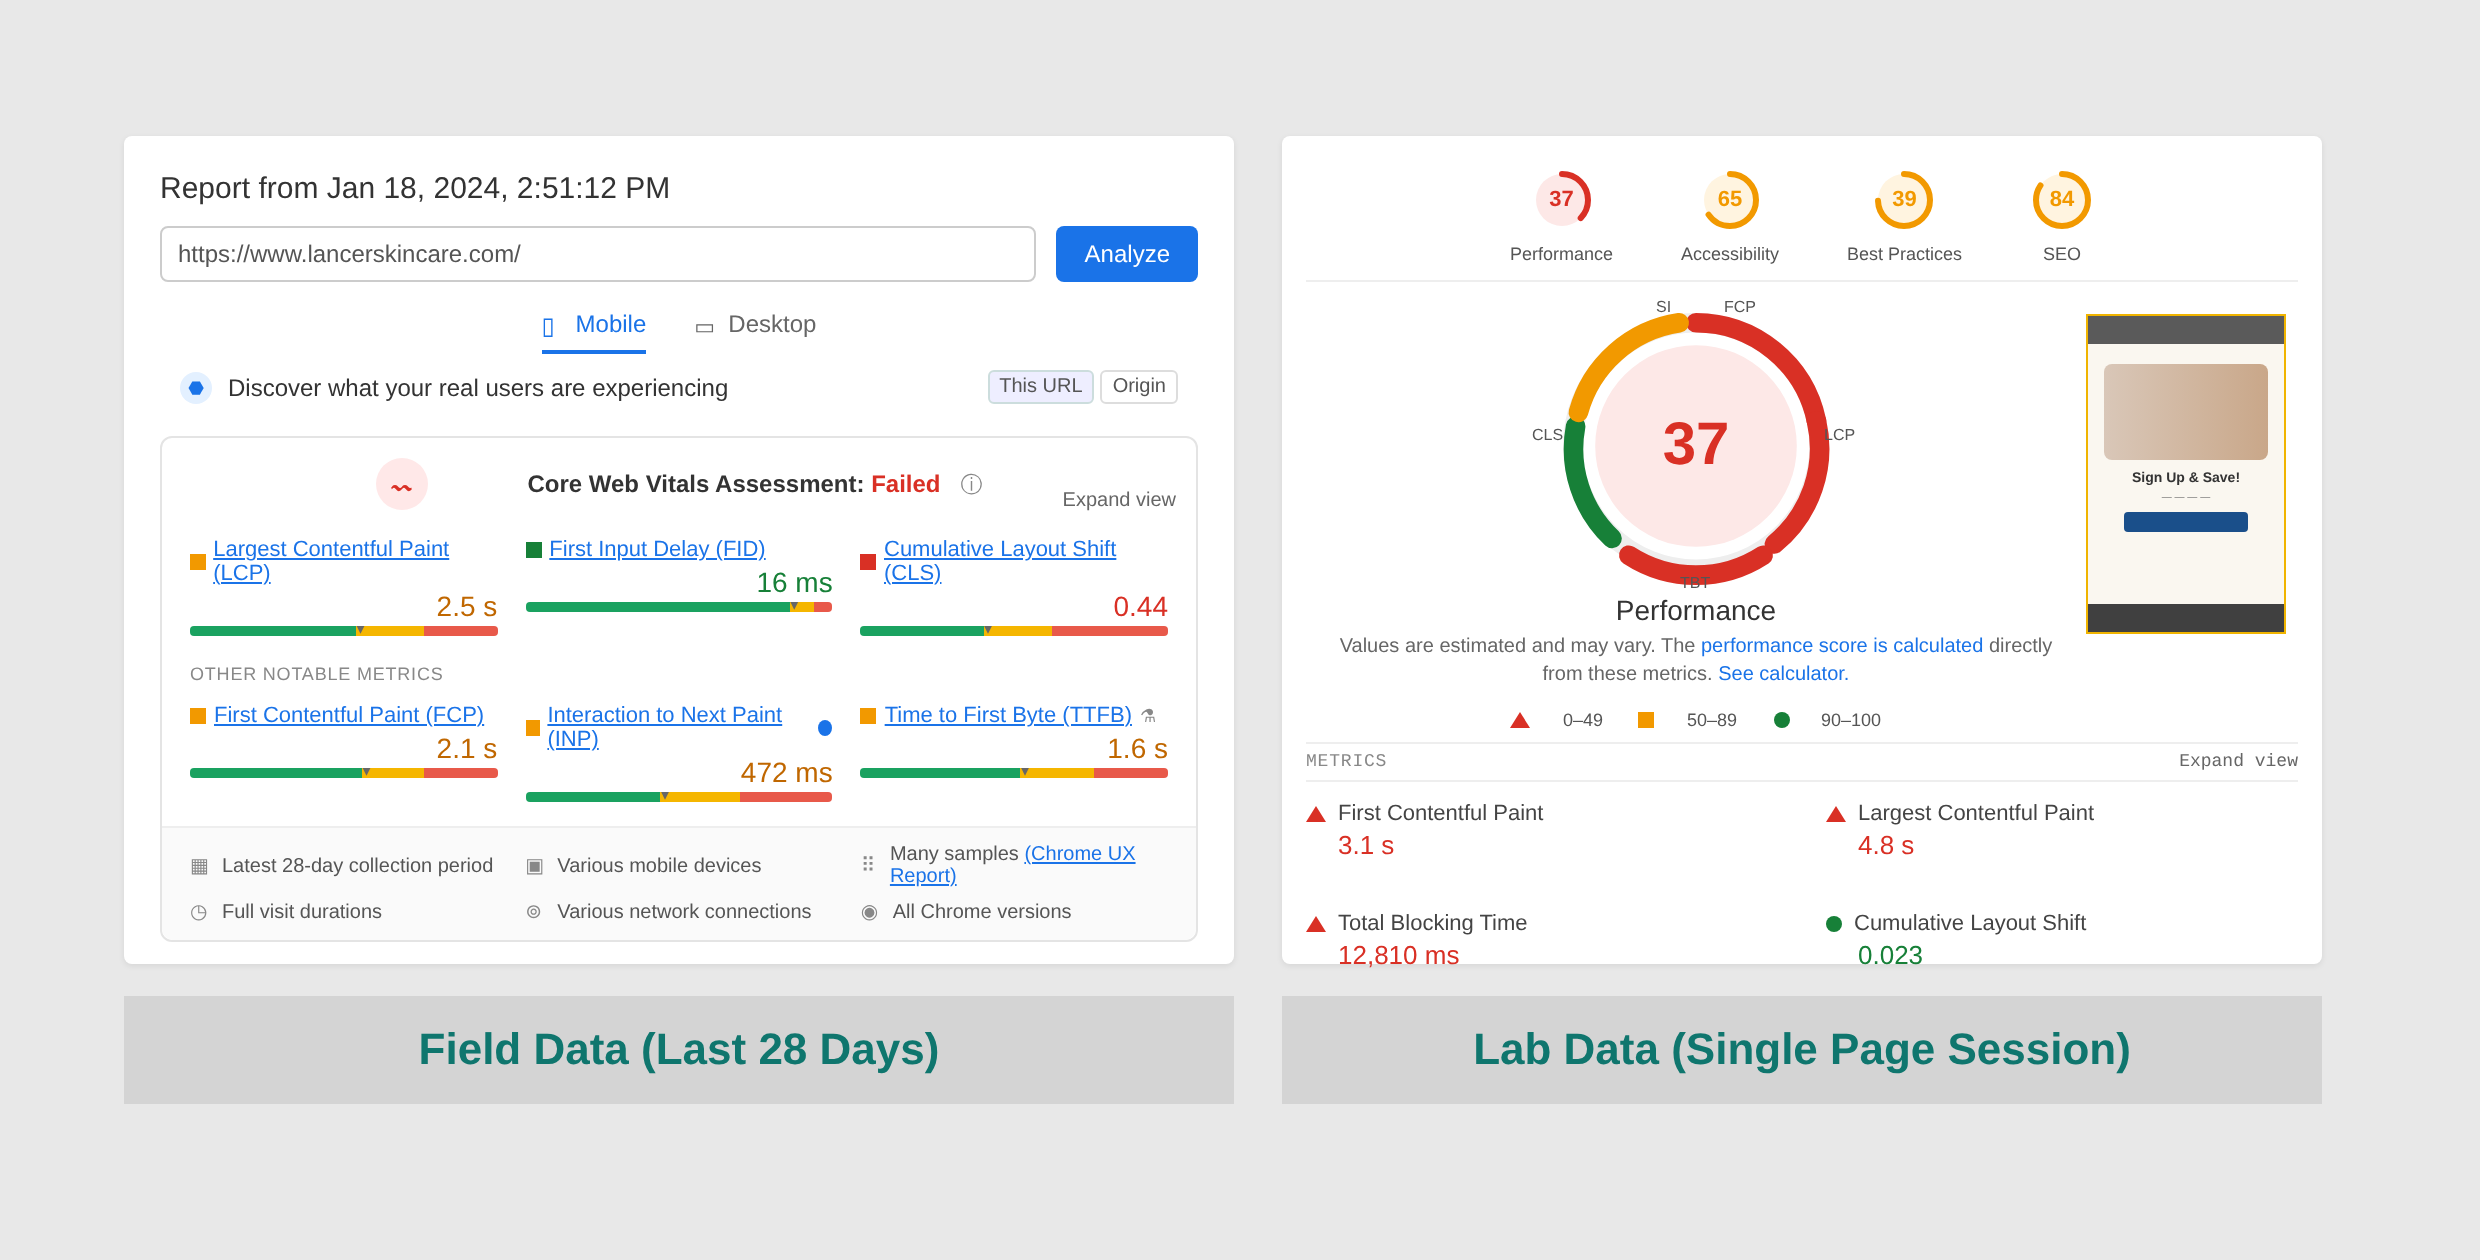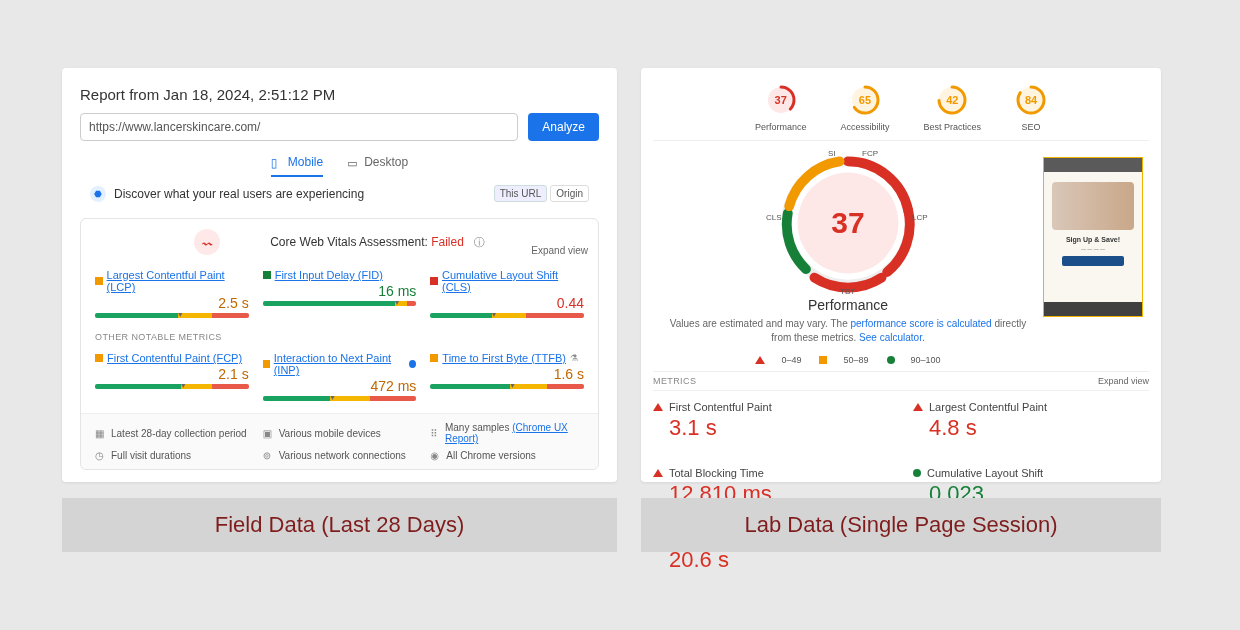--- a/index.html
+++ b/index.html
@@ -23,21 +23,21 @@
 
 .field-card { border: 1px solid #e4e4e4; border-radius: 6px; margin-top: 10px; }
 .discover-row { display: flex; align-items: center; padding: 8px 10px 6px 10px; font-size: 12px; color: #333; }
 .discover-row .icon-dot { width: 16px; height: 16px; background: #e3f0ff; border-radius: 50%; margin-right: 8px; display:flex;align-items:center;justify-content:center;font-size:9px;color:#1a73e8;}
 .discover-row .spacer { flex: 1; }
 .chip { font-size: 10px; color: #555; border: 1px solid #ddd; border-radius: 3px; padding: 2px 5px; margin-left: 3px; cursor:pointer; }
 .chip.active { background:#eef; border-color:#cdd; }
 
 .cwv-row { display: flex; align-items: center; justify-content: center; gap: 10px; padding: 10px 0 4px 0; position:relative; }
 .cwv-icon { width: 26px; height: 26px; background: #ffe8e8; border-radius: 50%; display:flex; align-items:center; justify-content:center; color:#d93025; font-size:10px; }
-.cwv-text { font-size: 12px; font-weight: 400; color: #333; margin-left: 40px; }
+.cwv-text { font-size: 12px; font-weight: 700; color: #333; margin-left: 40px; }
 .cwv-text .failed { color: #d93025; }
 .cwv-info { font-size: 11px; color: #888; }
 .expand { position:absolute; right:10px; top:26px; font-size: 10px; color: #666; cursor:pointer; }
 
 .metrics-grid { display: grid; grid-template-columns: repeat(3, 1fr); gap: 24px 14px; padding: 10px 14px 6px 14px; }
 .metric { }
 .metric-head { display: flex; align-items: center; gap: 4px; font-size: 11px; }
 .sq { width: 8px; height: 8px; display:inline-block; }
 .sq-orange { background: #f29900; }
 .sq-green { background: #178038; }
@@ -85,32 +85,32 @@
 .cir-g { width:8px;height:8px;border-radius:50%;background:#178038;display:inline-block;}
 .shot { width:100px; height:160px; background:#faf7f0; border:1px solid #f0b400; margin:4px 6px 0 0; position:relative; overflow:hidden;}
 .shot-head{height:14px;background:#5a5a5a;}
 .shot-body{padding:10px 8px;text-align:center;}
 .shot-body .ppl{height:48px;background:linear-gradient(90deg,#d9c7b8,#c9a789);border-radius:4px;margin-bottom:6px;}
 .shot-body .t1{font-size:7px;font-weight:700;color:#333;}
 .shot-body .t2{font-size:5px;color:#777;margin:3px 0;}
 .shot-body .btn1{height:10px;background:#1a4f8a;border-radius:2px;margin:4px 10px;}
 .shot-foot{position:absolute;bottom:0;left:0;right:0;height:14px;background:#404040;}
 
-.metrics-header { display:flex; align-items:center; padding: 4px 0; border-top:1px solid #eee; border-bottom:1px solid #eee; margin-top:6px;}
+.metrics-header { display:flex; align-items:center; padding: 4px 0; border-top:1px solid #eee; border-bottom:1px solid #eee; margin-top:6px;font-family:Liberation Mono, monospace;}
 .metrics-header .lbl { font-size:9px; color:#888; letter-spacing:.4px; }
 .metrics-header .sp { flex:1; }
 .metrics-header .exp { font-size:9px; color:#666; cursor:pointer; }
 
 .lab-grid { display:grid; grid-template-columns: 1fr 1fr; gap: 18px 24px; padding: 6px 0 0 0; }
 .lab-metric { padding: 4px 0; }
 .lab-head { display:flex; align-items:center; gap:6px; font-size:11px; color:#444; }
-.lab-val { font-size:22px; margin-top:2px; padding-left:16px; }
+.lab-val { font-size:13px; margin-top:2px; padding-left:16px; }
 
 .captions { display:flex; gap:24px; padding: 16px 62px 0 62px; }
-.caption { background:#d4d4d4; text-align:center; font-size:22px; font-weight:400; color:#7f1d1d; padding:14px 0; }
+.caption { background:#d4d4d4; text-align:center; font-size:22px; font-weight:700; color:#0f766e; padding:14px 0; }
 .caption-l { width:555px; }
 .caption-r { width:520px; }
 
 
 .arc-lbl { position:absolute; font-size:8px; color:#555; }
 </style>
 </head>
 <body>
 
 <div class="container">
@@ -287,21 +287,21 @@
         <div class="gauge-num" style="color:#f29900">65</div>
       </div>
       <div class="gauge-label">Accessibility</div>
     </div>
     <div class="gauge-item">
       <div class="gauge">
         <svg viewBox="0 0 32 32">
           <circle cx="16" cy="16" r="13" fill="#fff4e0"></circle>
           <circle cx="16" cy="16" r="13" fill="none" stroke="#f29900" stroke-width="3" stroke-dasharray="60.444242655067626 81.68140899333463" transform="rotate(-90 16 16)" stroke-linecap="round"></circle>
         </svg>
-        <div class="gauge-num" style="color:#f29900">42</div>
+        <div class="gauge-num" style="color:#f29900">39</div>
       </div>
       <div class="gauge-label">Best Practices</div>
     </div>
     <div class="gauge-item">
       <div class="gauge">
         <svg viewBox="0 0 32 32">
           <circle cx="16" cy="16" r="13" fill="#fff4e0"></circle>
           <circle cx="16" cy="16" r="13" fill="none" stroke="#f29900" stroke-width="3" stroke-dasharray="68.61238355440109 81.68140899333463" transform="rotate(-90 16 16)" stroke-linecap="round"></circle>
         </svg>
         <div class="gauge-num" style="color:#f29900">84</div>

